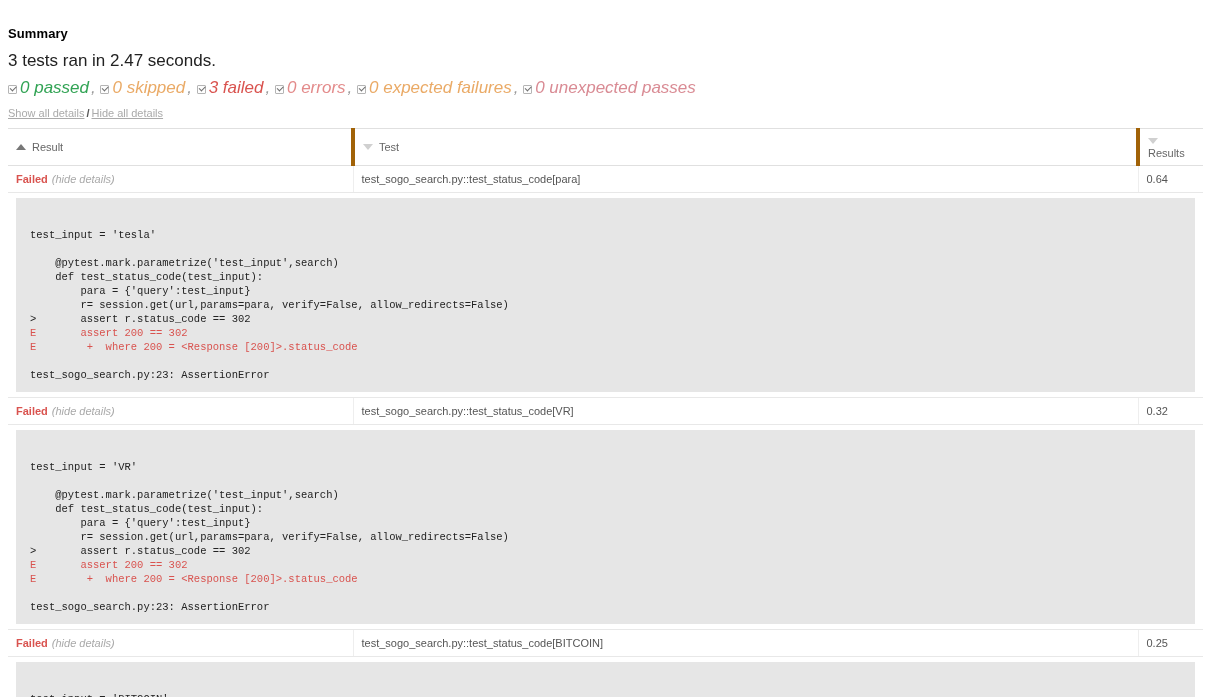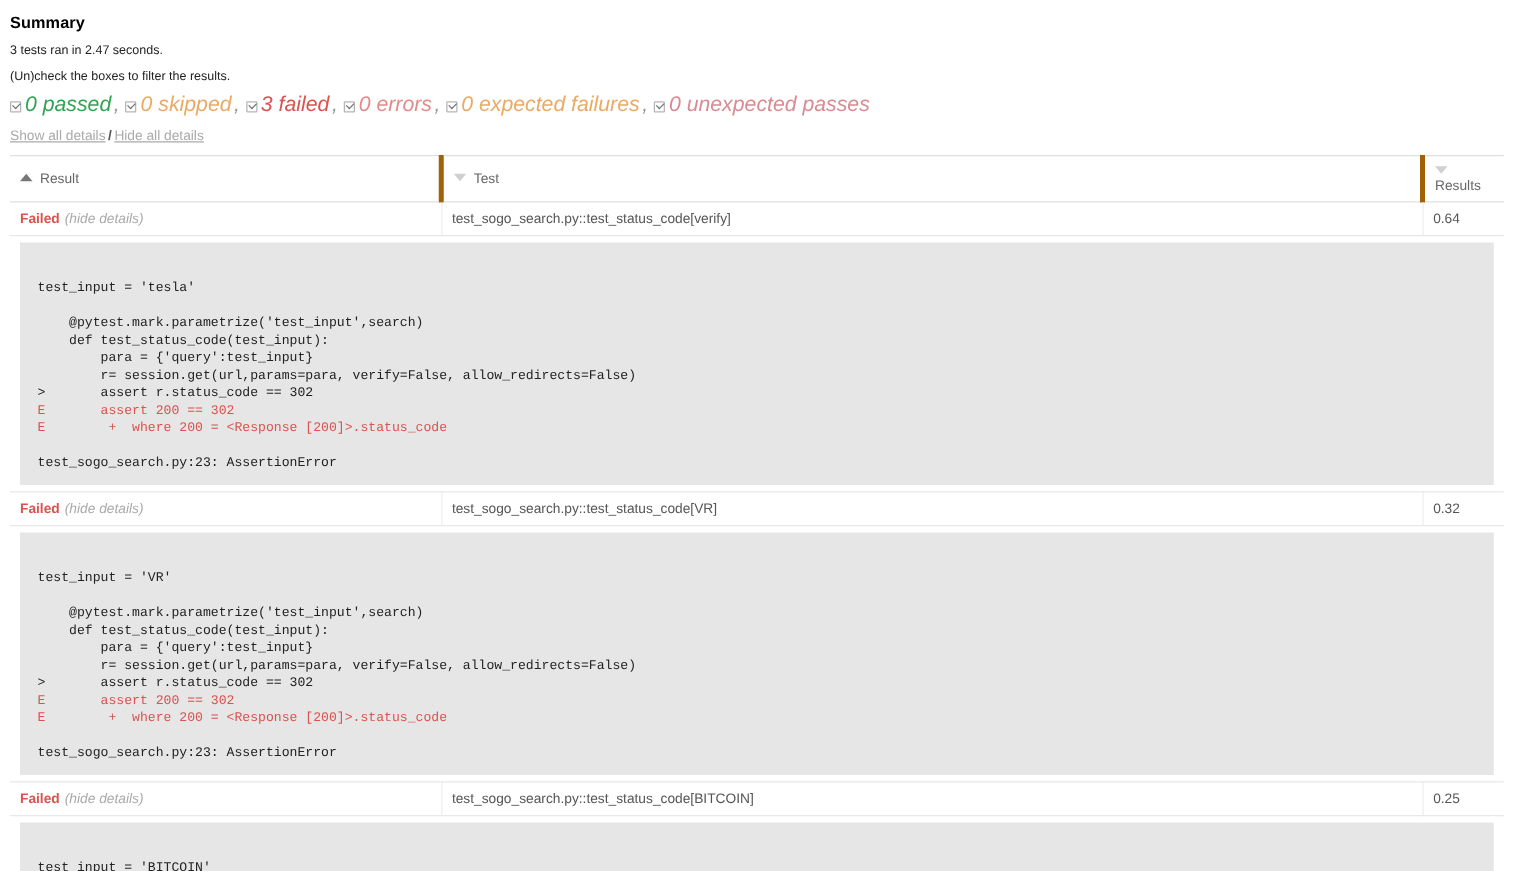--- a/index.html
+++ b/index.html
@@ -19,30 +19,30 @@
   .page {
     padding: 10px 8px 0 8px;
     box-sizing: border-box;
   }
 
   h2.section-title {
     font-family: "Liberation Sans", sans-serif;
     font-size: 13px;
     font-weight: bold;
     color: #000000;
-    margin: 0 0 10px 0;
+    margin: 16px 0 10px 0;
     letter-spacing: 0.1px;
   }
   h2.results-title {
     margin: 12px 0 9px 0;
   }
 
   p.summary-line {
     margin: 0 0 10px 0;
-    font-size: 10px;
+    font-size: 17px;
     color: #222222;
   }
 
   
   .filters {
     margin: 0 0 12px 0;
     font-size: 17px;
     line-height: 14px;
     white-space: nowrap;
     font-style: italic;
@@ -191,21 +191,20 @@
 </style>
 </head>
 <body>
 
 <div class="page">
 
   <h2 class="section-title">Summary</h2>
 
   <p class="summary-line">3 tests ran in 2.47 seconds.</p>
 
-  <p class="summary-line">(Un)check the boxes to filter the results.</p>
 
   <div class="filters" id="filters"><span class="filter-item"><span class="filter-box"></span><span class="filter-label f-passed">0 passed</span></span><span class="sep">, </span><span class="filter-item"><span class="filter-box"></span><span class="filter-label f-skipped">0 skipped</span></span><span class="sep">, </span><span class="filter-item"><span class="filter-box"></span><span class="filter-label f-failed">3 failed</span></span><span class="sep">, </span><span class="filter-item"><span class="filter-box"></span><span class="filter-label f-error">0 errors</span></span><span class="sep">, </span><span class="filter-item"><span class="filter-box"></span><span class="filter-label f-xfail">0 expected failures</span></span><span class="sep">, </span><span class="filter-item"><span class="filter-box"></span><span class="filter-label f-xpass">0 unexpected passes</span></span></div>
 
 
   <div class="detail-links">
     <a href="#">Show all details</a><span class="slash">/</span><a href="#">Hide all details</a>
   </div>
 
   <table class="results-table">
     <colgroup>
@@ -222,21 +221,21 @@
           <span class="sort-arrow desc"></span><span>Test</span>
         </th>
         <th>
           <span class="sort-arrow desc"></span><span>Results</span>
         </th>
       </tr>
     </thead>
     <tbody id="results-body">
         <tr>
           <td class="col-result-cell"><span class="result-status">Failed</span><a href="#" class="hide-details-link">(hide details)</a></td>
-          <td class="col-test-cell">test_sogo_search.py::test_status_code[verify]</td>
+          <td class="col-test-cell">test_sogo_search.py::test_status_code[para]</td>
           <td class="col-duration-cell">0.64</td>
         </tr>
         <tr class="extras-row">
           <td colspan="3">
             <div class="log-box"><span>test_input = 'tesla'</span>
 <span></span>
 <span>    @pytest.mark.parametrize('test_input',search)</span>
 <span>    def test_status_code(test_input):</span>
 <span>        para = {'query':test_input}</span>
 <span>        r= session.get(url,params=para, verify=False, allow_redirects=False)</span>

